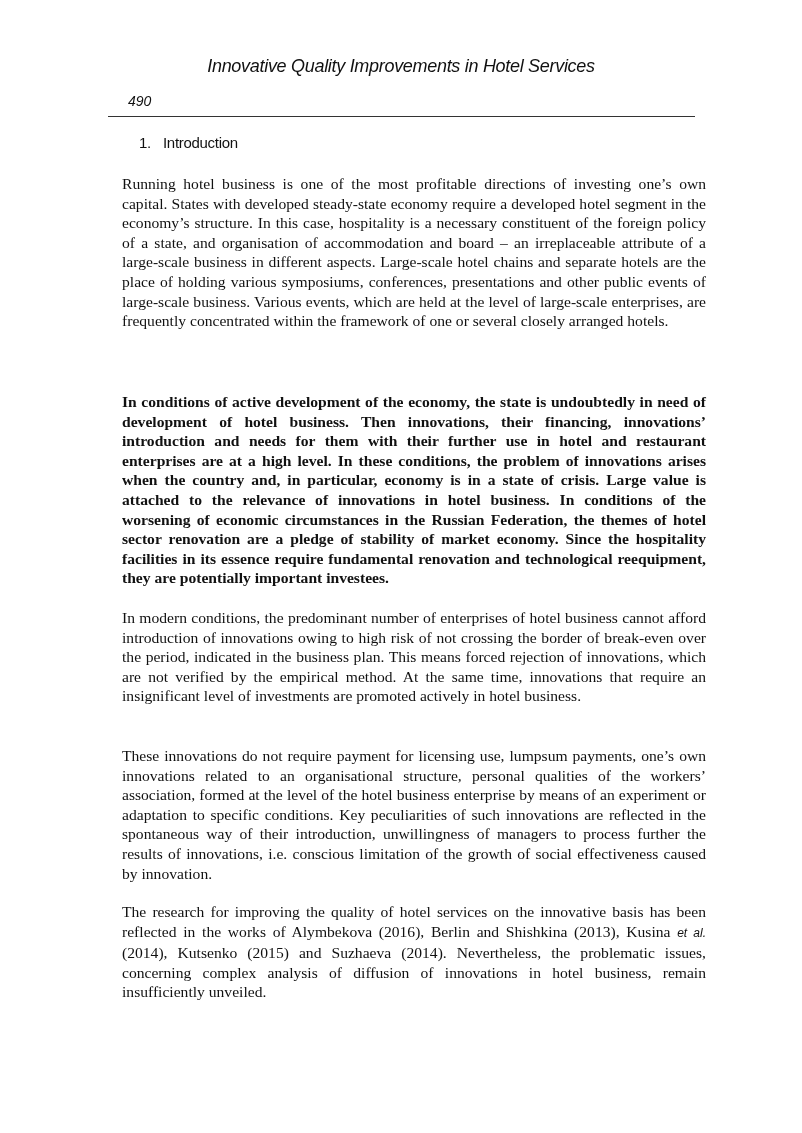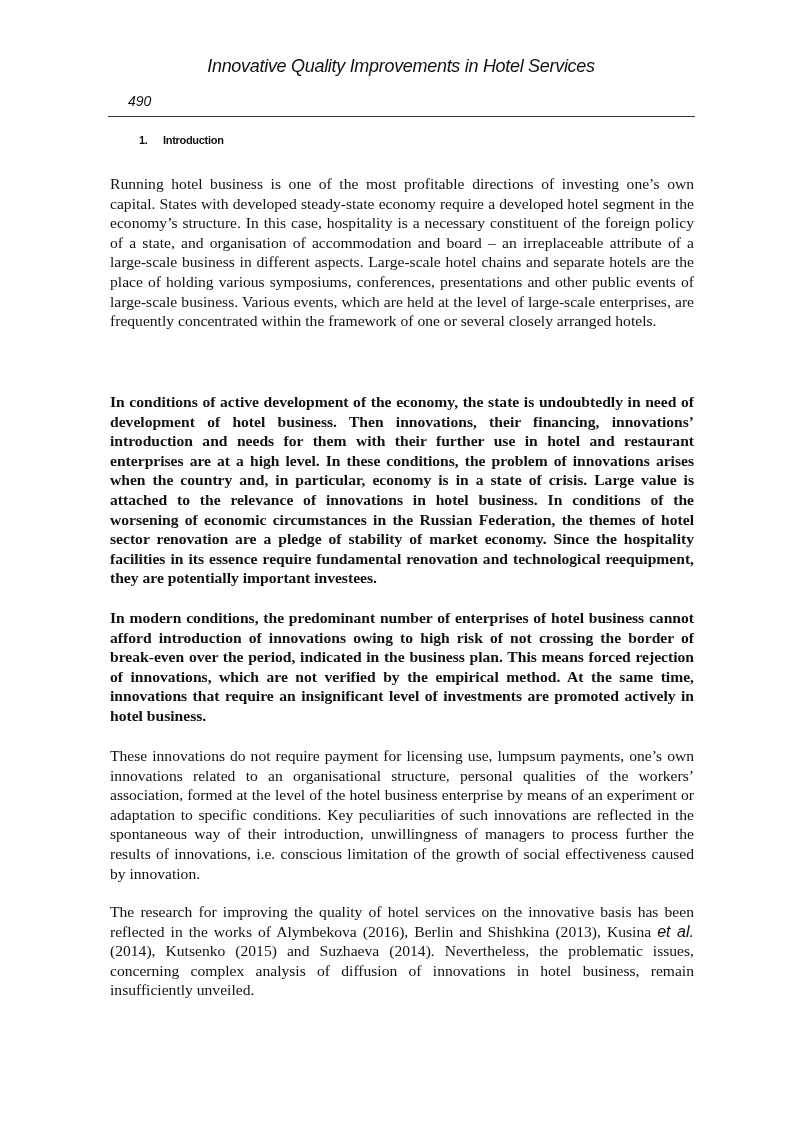--- a/index.html
+++ b/index.html
@@ -10,51 +10,51 @@
     }
     .page-number {
       position: absolute; top: 93px; left: 120px;
       font-family: "Liberation Sans", sans-serif; font-style: italic; font-size: 14px; margin-left: 8px;
     }
     .header-rule {
       position: absolute; top: 116px; left: 108px; width: 587px; height: 0; border-top: 1.5px solid #333;
     }
     .section-heading {
       position: absolute; top: 134px; left: 139px;
-      font-family: "Liberation Sans", sans-serif; font-weight: bold; font-size: 11px; letter-spacing: -0.3px;
+      font-family: "Liberation Sans", sans-serif; font-weight: normal; font-size: 15px; letter-spacing: -0.3px;
     }
     .section-heading .num { display: inline-block; width: 24px; }
     .body {
-      position: absolute; left: 110px; width: 584px;
+      position: absolute; left: 122px; width: 584px;
       font-family: "Liberation Serif", serif; font-size: 15.6px; line-height: 19.6px;
       text-align: justify;
     }
     .body p { margin: 0; }
-    .body em.etal { font-family: "Liberation Sans", sans-serif; font-style: italic; font-size: 16px; }
+    .body em.etal { font-family: "Liberation Sans", sans-serif; font-style: italic; font-size: 12px; }
   </style>
 </head>
 <body>
 
 <div class="running-header">Innovative Quality Improvements in Hotel Services</div>
 <div class="page-number">490</div>
 <div class="header-rule"></div>
 
 <div class="section-heading">
   <span class="num">1.</span><span>Introduction</span>
 </div>
 
 <div class="body" style="top:174px;">
   <p>Running hotel business is one of the most profitable directions of investing one’s own capital. States with developed steady-state economy require a developed hotel segment in the economy’s structure. In this case, hospitality is a necessary constituent of the foreign policy of a state, and organisation of accommodation and board – an irreplaceable attribute of a large-scale business in different aspects. Large-scale hotel chains and separate hotels are the place of holding various symposiums, conferences, presentations and other public events of large-scale business. Various events, which are held at the level of large-scale enterprises, are frequently concentrated within the framework of one or several closely arranged hotels.</p>
 </div>
 
 <div class="body" style="top:392px;font-weight:bold;">
   <p>In conditions of active development of the economy, the state is undoubtedly in need of development of hotel business. Then innovations, their financing, innovations’ introduction and needs for them with their further use in hotel and restaurant enterprises are at a high level. In these conditions, the problem of innovations arises when the country and, in particular, economy is in a state of crisis. Large value is attached to the relevance of innovations in hotel business. In conditions of the worsening of economic circumstances in the Russian Federation, the themes of hotel sector renovation are a pledge of stability of market economy. Since the hospitality facilities in its essence require fundamental renovation and technological reequipment, they are potentially important investees.</p>
 </div>
 
-<div class="body" style="top:608px;font-weight:bold;">
+<div class="body" style="top:608px;">
   <p>In modern conditions, the predominant number of enterprises of hotel business cannot afford introduction of innovations owing to high risk of not crossing the border of break-even over the period, indicated in the business plan. This means forced rejection of innovations, which are not verified by the empirical method. At the same time, innovations that require an insignificant level of investments are promoted actively in hotel business.</p>
 </div>
 
 <div class="body" style="top:746px;font-family:Liberation Serif, serif;">
   <p>These innovations do not require payment for licensing use, lumpsum payments, one’s own innovations related to an organisational structure, personal qualities of the workers’ association, formed at the level of the hotel business enterprise by means of an experiment or adaptation to specific conditions. Key peculiarities of such innovations are reflected in the spontaneous way of their introduction, unwillingness of managers to process further the results of innovations, i.e. conscious limitation of the growth of social effectiveness caused by innovation.</p>
 </div>
 
 <div class="body" style="top:902px;">
   <p><span>The research for improving the quality of hotel services on the innovative basis has been reflected in the works of Alymbekova (2016), Berlin and Shishkina (2013), Kusina </span><em class="etal">et al.</em><span> (2014), Kutsenko (2015) and Suzhaeva (2014). Nevertheless, the problematic issues, concerning complex analysis of diffusion of innovations in hotel business, remain insufficiently unveiled.</span></p>
 </div>

